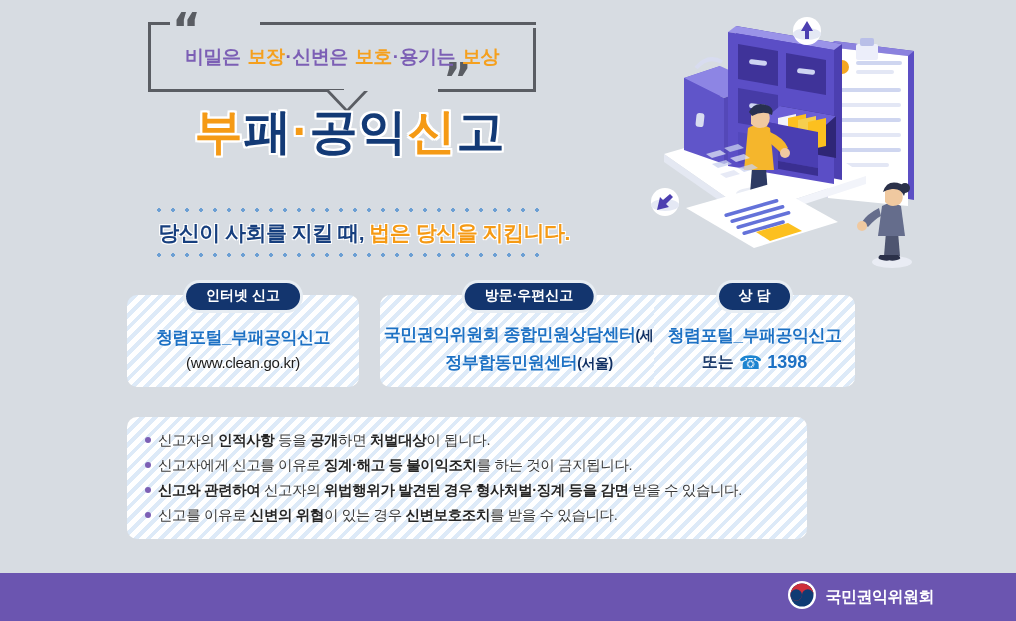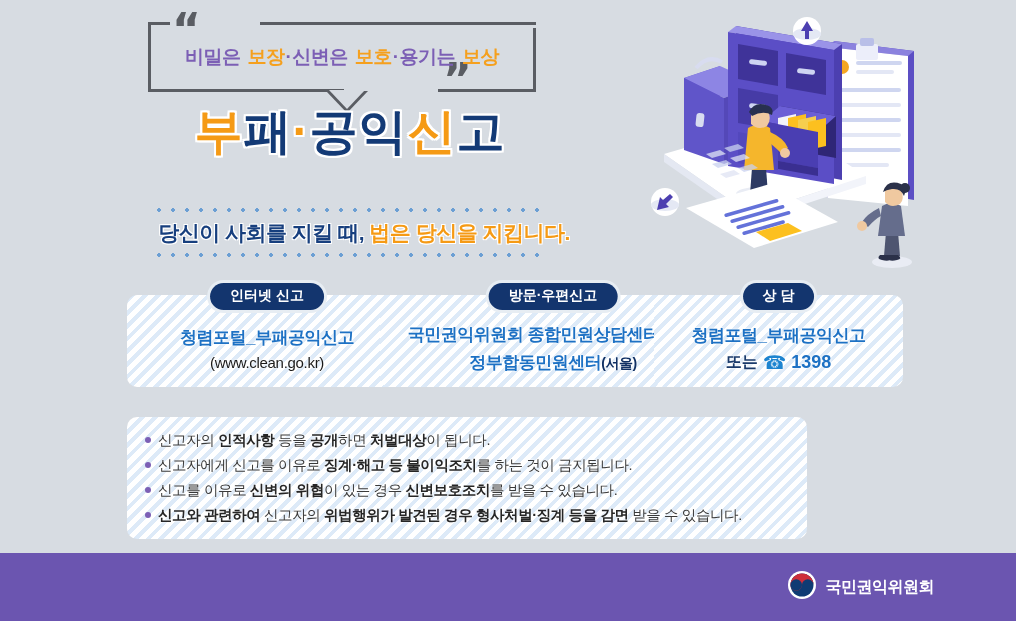--- a/index.html
+++ b/index.html
@@ -174,21 +174,20 @@
   .striped {
     background-color: #ffffff;
     background-image: repeating-linear-gradient(
       -45deg,
       #ffffff 0px,
       #ffffff 5px,
       #ddeaf8 5px,
       #ddeaf8 9px
     );
     border-radius: 10px;
-    padding-left: 48px;
   }
 
   
   .card {
     position: absolute;
     top: 295px;
     height: 92px;
   }
   #card-0 { left: 127px; width: 232px; }
   #card-1 { left: 380px; width: 298px; }
@@ -296,21 +295,21 @@
     margin-top: 6px;
   }
   .notice-text b { color: #262626; font-weight: bold; }
 
   
   #footer {
     position: absolute;
     left: 0;
     bottom: 0;
     width: 1016px;
-    height: 68px;
+    height: 48px;
     background: #6b55b0;
   }
   #footer-brand {
     position: absolute;
     right: 82px;
     top: 50%;
     transform: translateY(-50%);
     display: flex;
     align-items: center;
     gap: 9px;
@@ -523,25 +522,25 @@
       <div class="notice-item">
         <span class="notice-bullet"></span>
         <span class="notice-text"><span>신고자의 </span><b>인적사항</b><span> 등을 </span><b>공개</b><span>하면 </span><b>처벌대상</b><span>이 됩니다.</span></span>
       </div>
       <div class="notice-item">
         <span class="notice-bullet"></span>
         <span class="notice-text"><span>신고자에게 신고를 이유로 </span><b>징계·해고 등 불이익조치</b><span>를 하는 것이 금지됩니다.</span></span>
       </div>
       <div class="notice-item">
         <span class="notice-bullet"></span>
-        <span class="notice-text"><span>신고를 이유로 </span><b>신변의 위협</b><span>이 있는 경우 </span><b>신변보호조치</b><span>를 받을 수 있습니다.</span></span>
+        <span class="notice-text"><b>신고와 관련하여</b><span> 신고자의 </span><b>위법행위가 발견된 경우 형사처벌·징계 등을 감면</b><span> 받을 수 있습니다.</span></span>
       </div>
       <div class="notice-item">
         <span class="notice-bullet"></span>
-        <span class="notice-text"><b>신고와 관련하여</b><span> 신고자의 </span><b>위법행위가 발견된 경우 형사처벌·징계 등을 감면</b><span> 받을 수 있습니다.</span></span>
+        <span class="notice-text"><span>신고를 이유로 </span><b>신변의 위협</b><span>이 있는 경우 </span><b>신변보호조치</b><span>를 받을 수 있습니다.</span></span>
       </div>
     </div>
 
   <div id="footer">
     <div id="footer-brand">
       <span>
         <svg width="30" height="30" viewBox="0 0 60 60" xmlns="http://www.w3.org/2000/svg">
           <circle cx="30" cy="30" r="28" fill="#ffffff"></circle>
           <circle cx="30" cy="30" r="23" fill="#0f3b73"></circle>
           <path d="M30 7 A23 23 0 0 1 30 53 A11.5 11.5 0 0 1 30 30 A11.5 11.5 0 0 0 30 7 Z" fill="#ffffff" opacity="0"></path>

